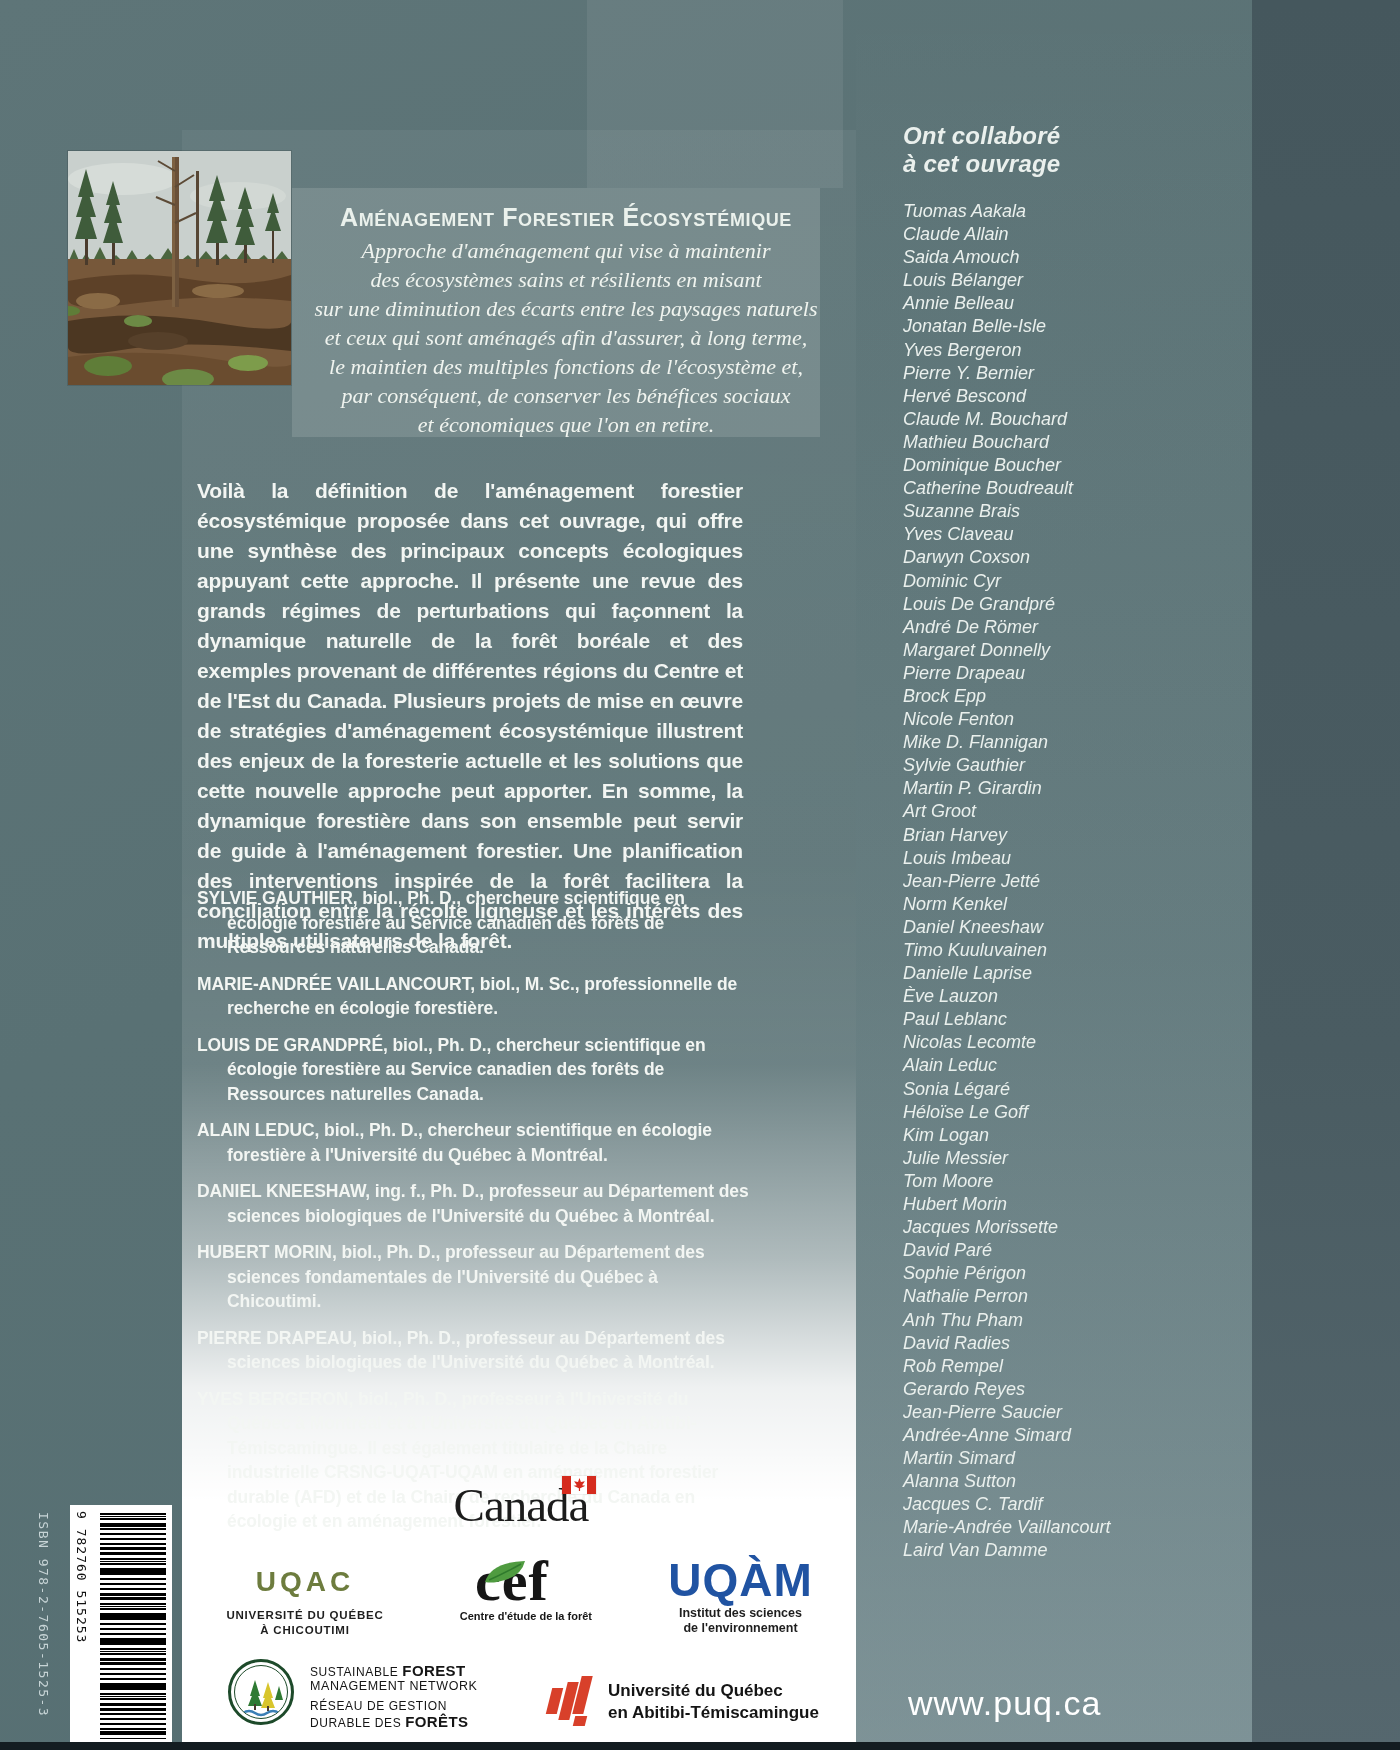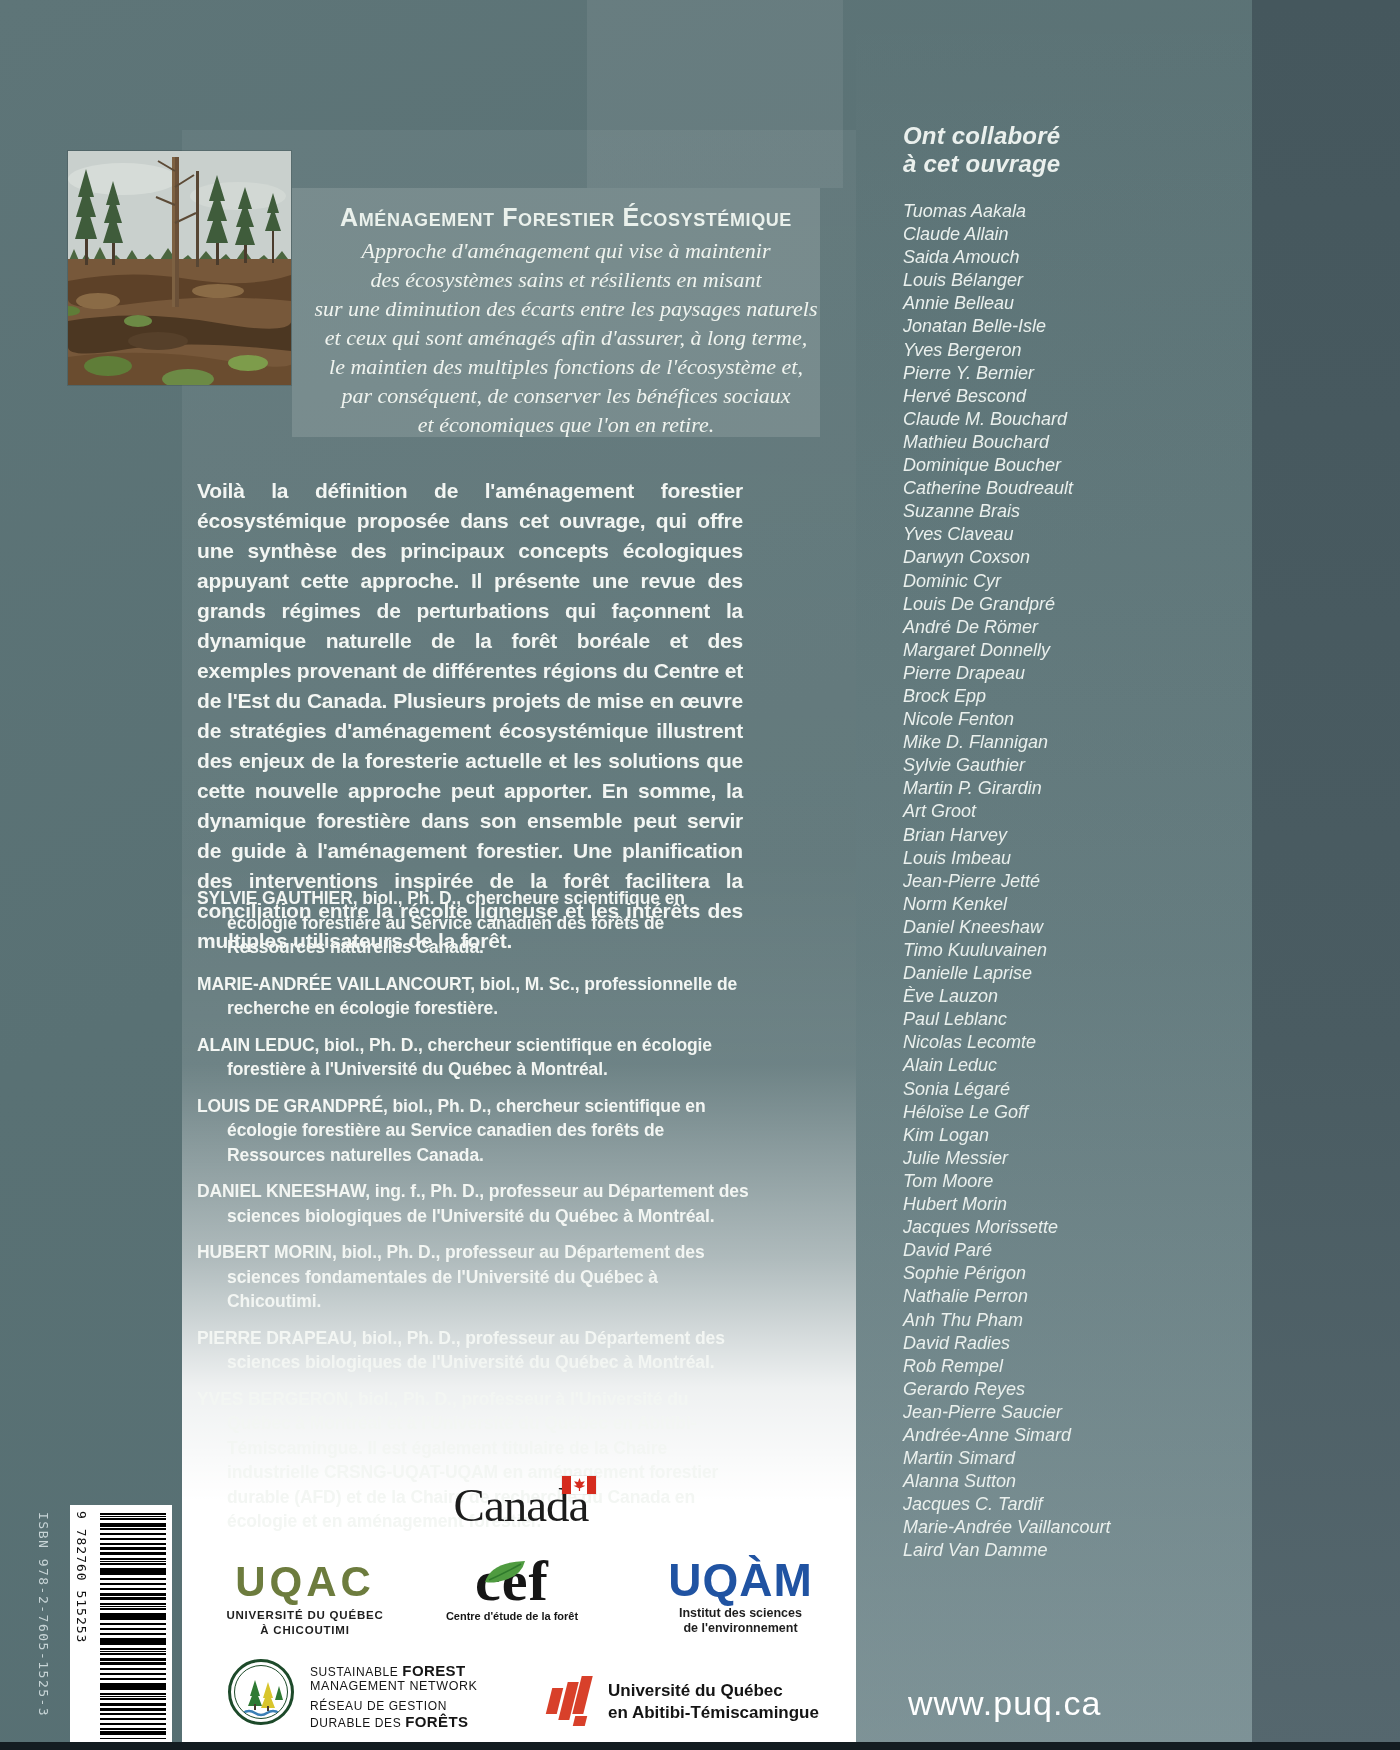--- a/index.html
+++ b/index.html
@@ -52,29 +52,29 @@
     font-size:47px;line-height:47px;color:#1c1c1c;letter-spacing:-1px;}
   .canada-flag{position:absolute;right:-8px;top:-6px;width:34px;height:18px;background:#fff;
     box-shadow:0 0 0 1px rgba(0,0,0,0.05);}
   .canada-flag .bar{position:absolute;top:0;width:9px;height:18px;background:#d52b1e;}
   .canada-flag .bar.l{left:0;} .canada-flag .bar.r{right:0;}
   .canada-flag .leaf{position:absolute;left:11px;top:2px;width:12px;height:13px;background:#d52b1e;
     clip-path:polygon(50% 0,62% 30%,95% 25%,72% 55%,100% 60%,55% 78%,55% 100%,45% 100%,45% 78%,0 60%,28% 55%,5% 25%,38% 30%);}
 
   
   .uqac{position:absolute;left:205px;top:1560px;width:200px;text-align:center;}
-  .uqac-acronym{font-size:42px;line-height:44px;font-weight:bold;letter-spacing:4px;color:#6d7c3e;}
+  .uqac-acronym{font-size:28px;line-height:44px;font-weight:bold;letter-spacing:4px;color:#6d7c3e;}
   .uqac-caption{margin-top:4px;font-size:11.5px;line-height:15px;font-weight:bold;letter-spacing:0.8px;color:#1e1e1e;}
 
   
   .cef{position:absolute;left:432px;top:1552px;width:160px;text-align:center;}
   .cef-acronym{position:relative;display:inline-block;font-family:"Liberation Serif",serif;
     font-weight:bold;font-size:58px;line-height:58px;color:#161616;letter-spacing:1px;}
   .cef-leaf{position:absolute;left:8px;top:-16px;}
-  .cef-caption{margin-top:0px;font-size:11px;font-weight:bold;color:#161616;}
+  .cef-caption{margin-top:0px;font-size:11px;font-weight:bold;color:#161616;text-align:right;}
 
   
   .uqam{position:absolute;left:648px;top:1556px;width:185px;text-align:center;}
   .uqam-acronym{font-size:46px;line-height:48px;font-weight:bold;letter-spacing:1px;color:#2053a2;}
   .uqam-caption{margin-top:2px;font-size:12.5px;line-height:15px;font-weight:bold;color:#1e1e1e;}
 
   
   .sfmn-seal{position:absolute;left:228px;top:1659px;width:66px;height:66px;border-radius:50%;
     background:#fff;border:3px solid #1d4a2a;box-sizing:border-box;}
   .sfmn-seal .inner{position:absolute;inset:3px;border-radius:50%;border:1px solid #1d4a2a;overflow:hidden;}
@@ -169,22 +169,22 @@
         <div class="def-line">par conséquent, de conserver les bénéfices sociaux</div>
         <div class="def-line">et économiques que l'on en retire.</div>
       </div>
   </div>
 
   <div class="synopsis">Voilà la définition de l'aménagement forestier écosystémique proposée dans cet ouvrage, qui offre une synthèse des principaux concepts écologiques appuyant cette approche. Il présente une revue des grands régimes de perturbations qui façonnent la dynamique naturelle de la forêt boréale et des exemples provenant de différentes régions du Centre et de l'Est du Canada. Plusieurs projets de mise en œuvre de stratégies d'aménagement écosystémique illustrent des enjeux de la foresterie actuelle et les solutions que cette nouvelle approche peut apporter. En somme, la dynamique forestière dans son ensemble peut servir de guide à l'aménagement forestier. Une planification des interventions inspirée de la forêt facilitera la conciliation entre la récolte ligneuse et les intérêts des multiples utilisateurs de la forêt.</div>
 
   <div class="bios">
       <div class="bio"><span>SYLVIE GAUTHIER</span>, biol., Ph. D., chercheure scientifique en écologie forestière au Service canadien des forêts de Ressources naturelles Canada.</div>
       <div class="bio"><span>MARIE-ANDRÉE VAILLANCOURT</span>, biol., M. Sc., professionnelle de recherche en écologie forestière.</div>
+      <div class="bio"><span>LOUIS DE GRANDPRÉ</span>, biol., Ph. D., chercheur scientifique en écologie forestière au Service canadien des forêts de Ressources naturelles Canada.</div>
       <div class="bio"><span>ALAIN LEDUC</span>, biol., Ph. D., chercheur scientifique en écologie forestière à l'Université du Québec à Montréal.</div>
-      <div class="bio"><span>LOUIS DE GRANDPRÉ</span>, biol., Ph. D., chercheur scientifique en écologie forestière au Service canadien des forêts de Ressources naturelles Canada.</div>
       <div class="bio"><span>DANIEL KNEESHAW</span>, ing. f., Ph. D., professeur au Département des sciences biologiques de l'Université du Québec à Montréal.</div>
       <div class="bio"><span>HUBERT MORIN</span>, biol., Ph. D., professeur au Département des sciences fondamentales de l'Université du Québec à Chicoutimi.</div>
       <div class="bio"><span>PIERRE DRAPEAU</span>, biol., Ph. D., professeur au Département des sciences biologiques de l'Université du Québec à Montréal.</div>
       <div class="bio"><span>YVES BERGERON</span>, biol., Ph. D., professeur à l'Université du Québec à Montréal et à l'Université du Québec en Abitibi-Témiscamingue. Il est également titulaire de la Chaire industrielle CRSNG-UQAT-UQAM en aménagement forestier durable (AFD) et de la Chaire de recherche du Canada en écologie et en aménagement forestier.</div>
     </div>
 
   <div class="contributors">
     <div class="contrib-heading">
       <div>Ont collaboré</div>
       <div>à cet ouvrage</div>

